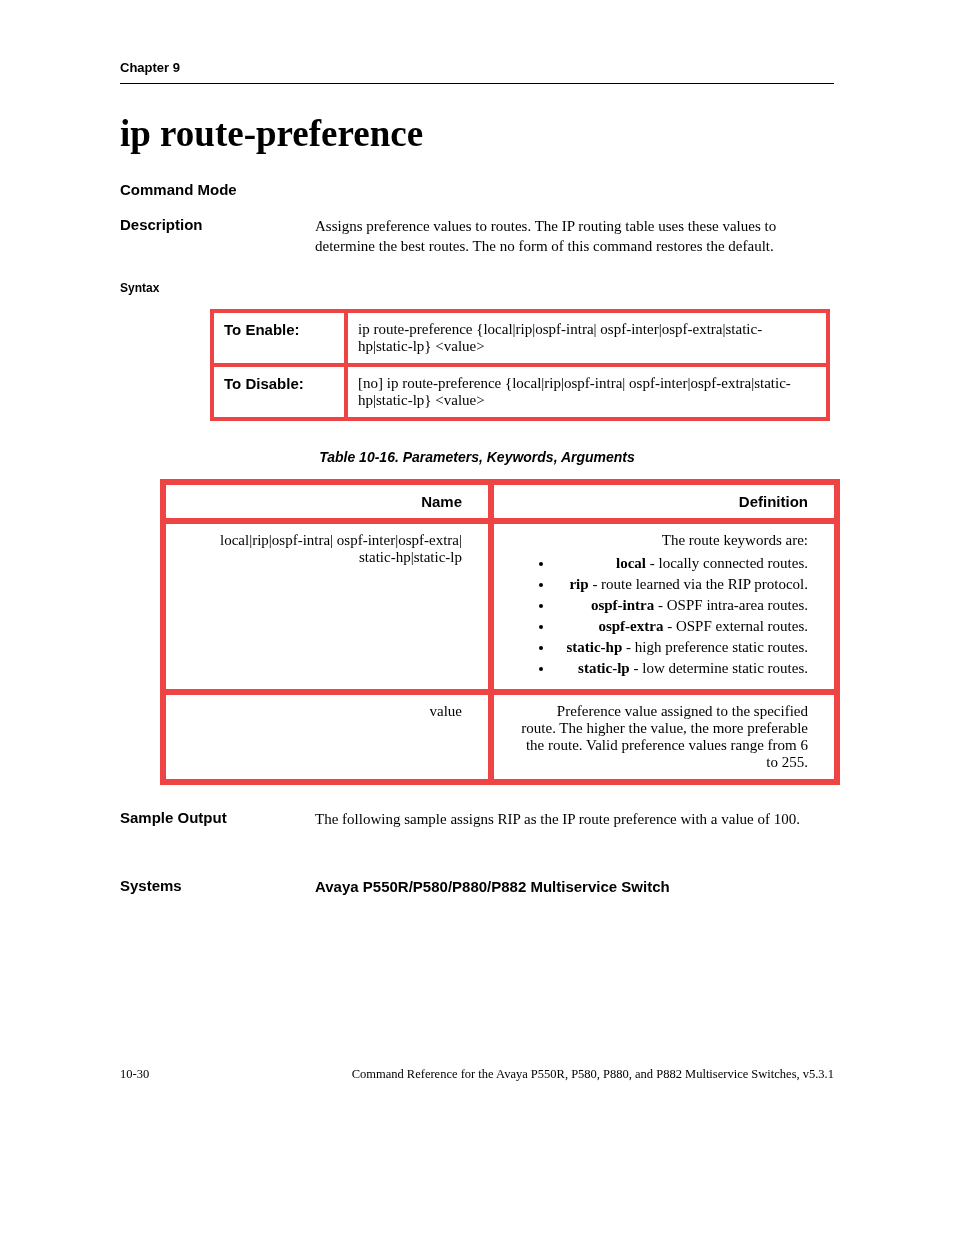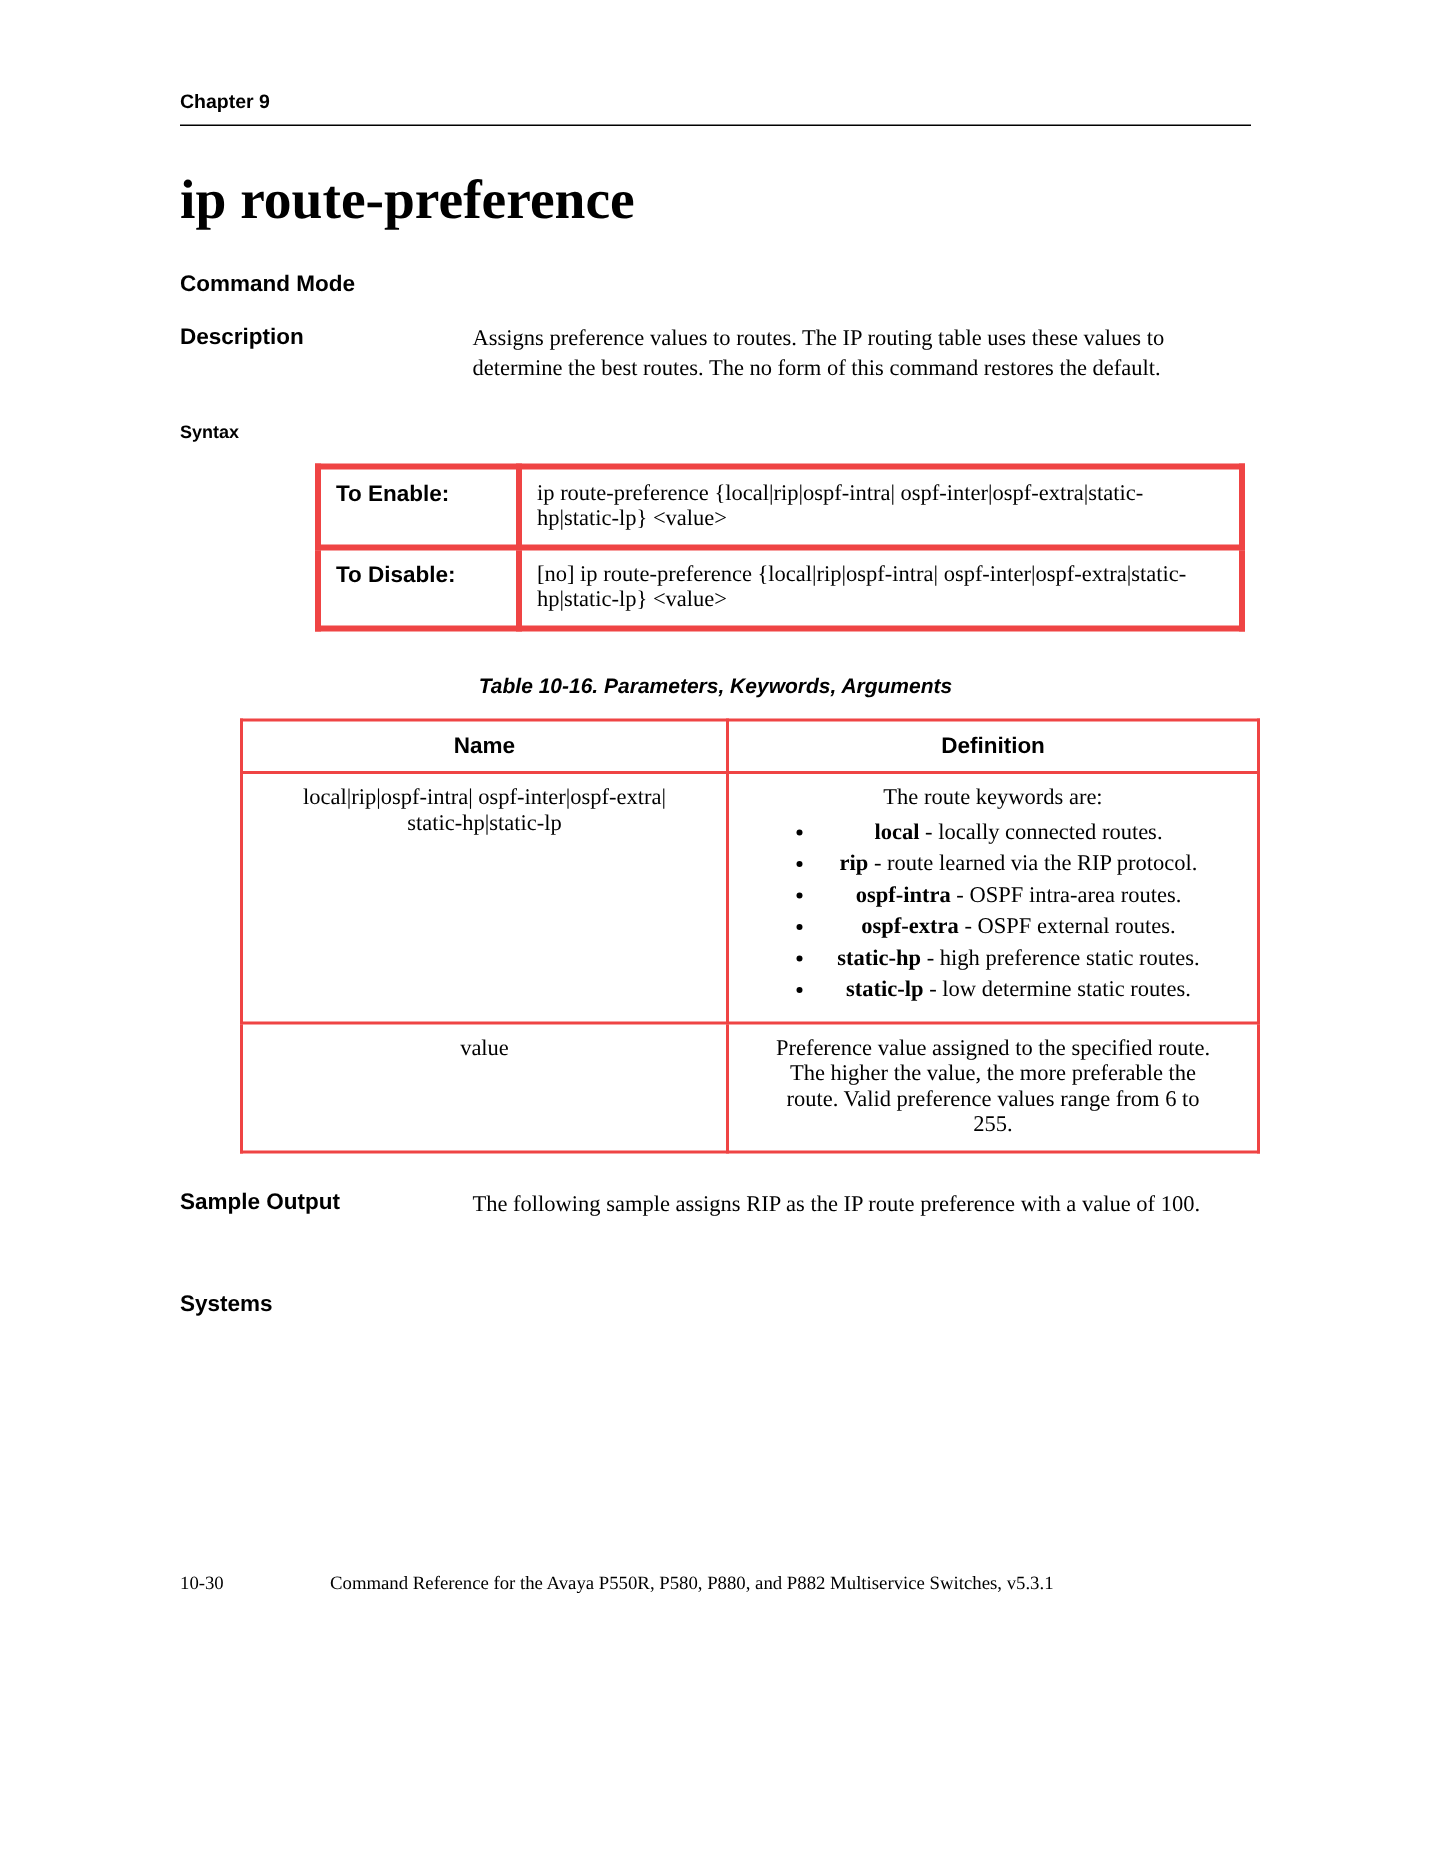--- a/index.html
+++ b/index.html
@@ -78,24 +78,24 @@
     font-size: 14px;
     text-align: center;
     margin: 28px 0 14px 0;
   }
   table.params-table {
     border-collapse: collapse;
     margin-left: 40px;
     width: 680px;
   }
   table.params-table th, table.params-table td {
-    border: 2px solid #ef4444;
+    border: 6px solid #ef4444;
     padding: 8px 26px;
     vertical-align: top;
-    text-align: center;
+    text-align: right;
   }
   table.params-table th {
     font-family: Arial, Helvetica, sans-serif;
     font-weight: bold;
   }
   .params-col-name { width: 270px; }
   ul.keyword-list {
     margin: 6px 0 0 0;
     padding-left: 34px;
   }
@@ -111,21 +111,21 @@
     font-size: 12.5px;
   }
   .footer .page-num {
     position: absolute;
     left: 0;
   }
   .footer .book-title {
     position: absolute;
     left: 100px;
     right: 0;
-    text-align: left;
+    text-align: right;
     white-space: nowrap;
   }
 </style>
 </head>
 <body>
 
 <div class="chapter-header">Chapter 9</div>
 <hr class="top-rule">
 
 <h1 class="cmd-title">ip route-preference</h1>
@@ -187,18 +187,19 @@
 
 <div class="sec-row">
   <div class="sec-label">Sample Output</div>
   <div class="sec-body">The following sample assigns RIP as the IP route preference with a value of 100.</div>
 </div>
 
 <div style="height:30px"></div>
 
 <div class="sec-row">
   <div class="sec-label">Systems</div>
+  <div class="sec-body bold">Avaya P550R/P580/P880/P882 Multiservice Switch</div>
 </div>
 
 <div class="footer">
   <span class="page-num">10-30</span>
   <span class="book-title">Command Reference for the Avaya P550R, P580, P880, and P882 Multiservice Switches, v5.3.1</span>
 </div>
 
 </body></html>

